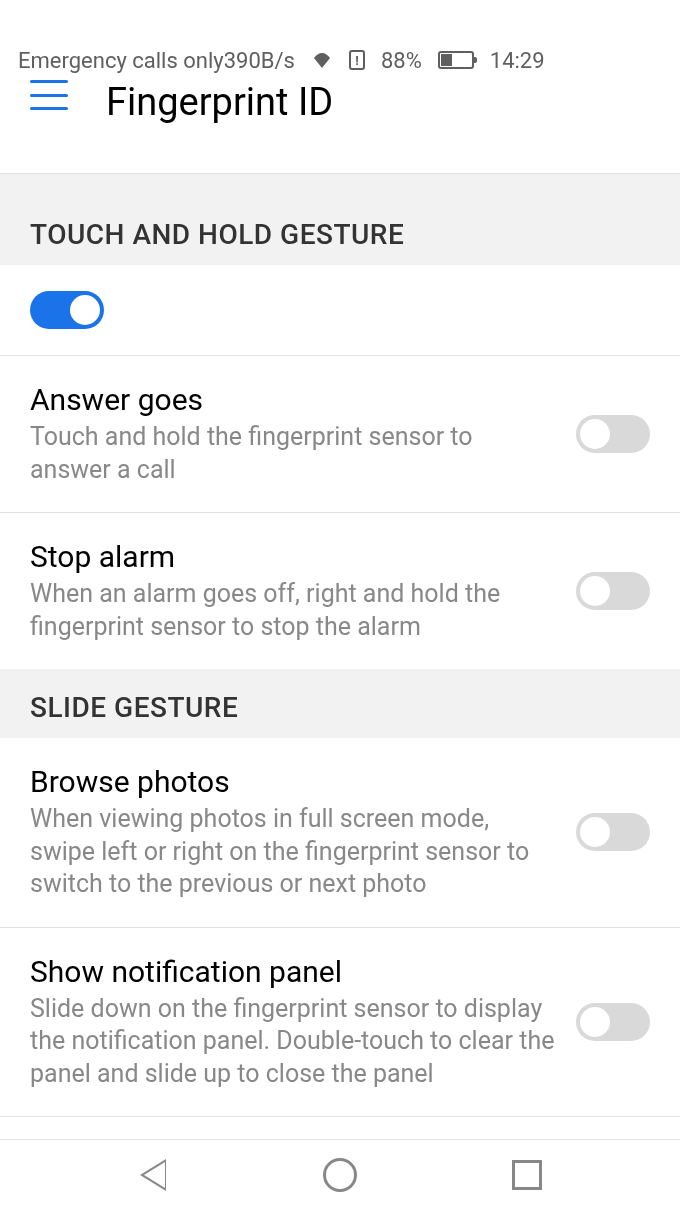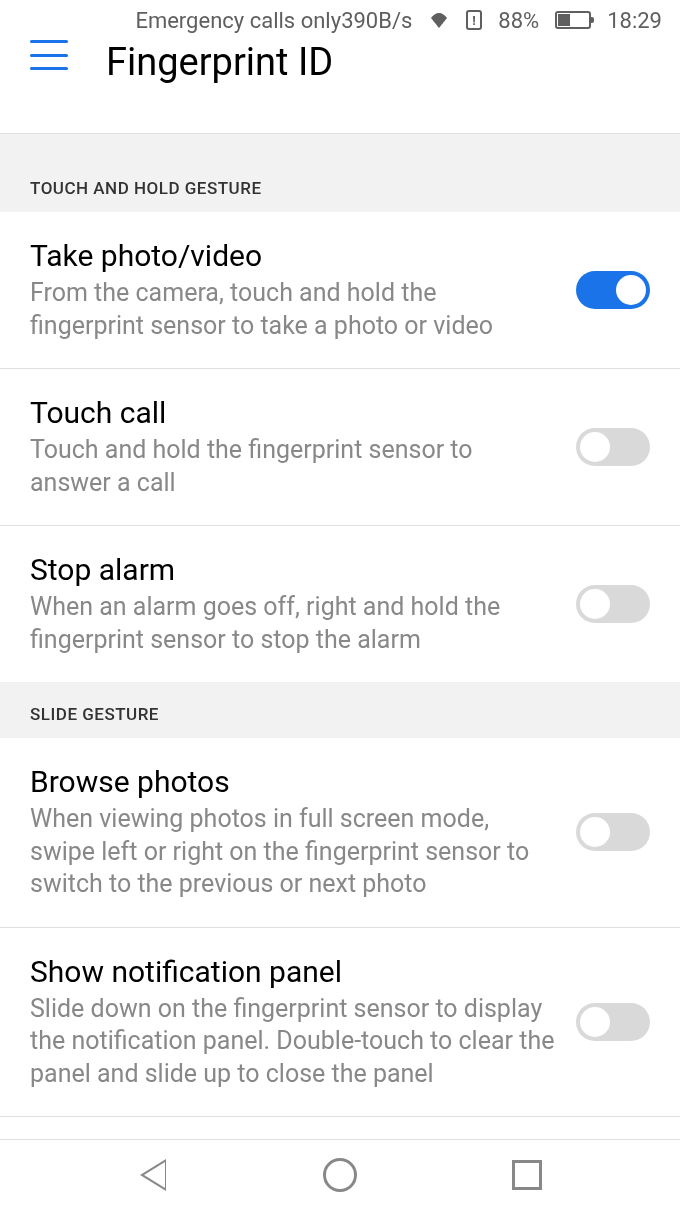--- a/index.html
+++ b/index.html
@@ -12,24 +12,25 @@
       width: 680px;
       height: 1209px;
       background: #fff;
       display: flex;
       flex-direction: column;
     }
     .status-bar {
       height: 40px;
       display: flex;
       align-items: center;
-      justify-content: flex-end;
+      justify-content: flex-start;
       padding: 8px 18px;
       font-size: 22px;
       color: #5f5f5f;
+      margin-top: 40px;
     }
     .status-right {
       display: flex;
       align-items: center;
       gap: 16px;
     }
     .status-right span { display: inline-flex; align-items: center; }
     .wifi-icon { font-size: 22px; }
     .warn-icon { font-size: 18px; }
     .battery-icon { position: relative; display: inline-block; width: 36px; height: 18px; border: 2px solid #5f5f5f; border-radius: 3px; }
@@ -62,21 +63,21 @@
       color: #000;
       font-weight: 400;
     }
     .spacer-gap {
       height: 22px;
       background: #f2f2f2;
     }
     .section-header {
       background: #f2f2f2;
       padding: 22px 30px 14px 30px;
-      font-size: 17px;
+      font-size: 28px;
       font-weight: 500;
       color: #333;
       letter-spacing: 0.5px;
     }
     .setting-item {
       display: flex;
       align-items: center;
       padding: 26px 30px;
       gap: 20px;
     }
@@ -198,51 +199,47 @@
     <span class="warn-icon">
       <svg width="16" height="20" viewBox="0 0 16 20">
           <rect x="1" y="1" width="14" height="18" rx="2" fill="none" stroke="#5f5f5f" stroke-width="2"></rect>
           <text x="8" y="15" text-anchor="middle" font-size="13" fill="#5f5f5f" font-weight="bold">!</text>
         </svg>
     </span>
     <span>88%</span>
     <span class="battery-icon">
         <span class="battery-fill"></span>
       </span>
-    <span>18:29</span>
+    <span>14:29</span>
   </div>
 </div>
 
 <div class="app-header">
   <div class="menu-icon">
     <span></span>
       <span></span>
       <span></span>
   </div>
   <div class="page-title">Fingerprint ID</div>
 </div>
 
 <div class="scroll-area">
 
   <div class="spacer-gap"></div>
 
   <div class="section-header">TOUCH AND HOLD GESTURE</div>
   <div class="section-group">
     <div class="setting-item">
-      <div class="setting-text">
-        <div class="setting-title">Take photo/video</div>
-        <div class="setting-desc">From the camera, touch and hold the fingerprint sensor to take a photo or video</div>
-      </div>
       <div class="toggle on">
           <div class="toggle-knob"></div>
         </div>
     </div>
     <div class="setting-item">
       <div class="setting-text">
-        <div class="setting-title">Touch call</div>
+        <div class="setting-title">Answer goes</div>
         <div class="setting-desc">Touch and hold the fingerprint sensor to answer a call</div>
       </div>
       <div class="toggle off">
           <div class="toggle-knob"></div>
         </div>
     </div>
     <div class="setting-item">
       <div class="setting-text">
         <div class="setting-title">Stop alarm</div>
         <div class="setting-desc">When an alarm goes off, right and hold the fingerprint sensor to stop the alarm</div>

